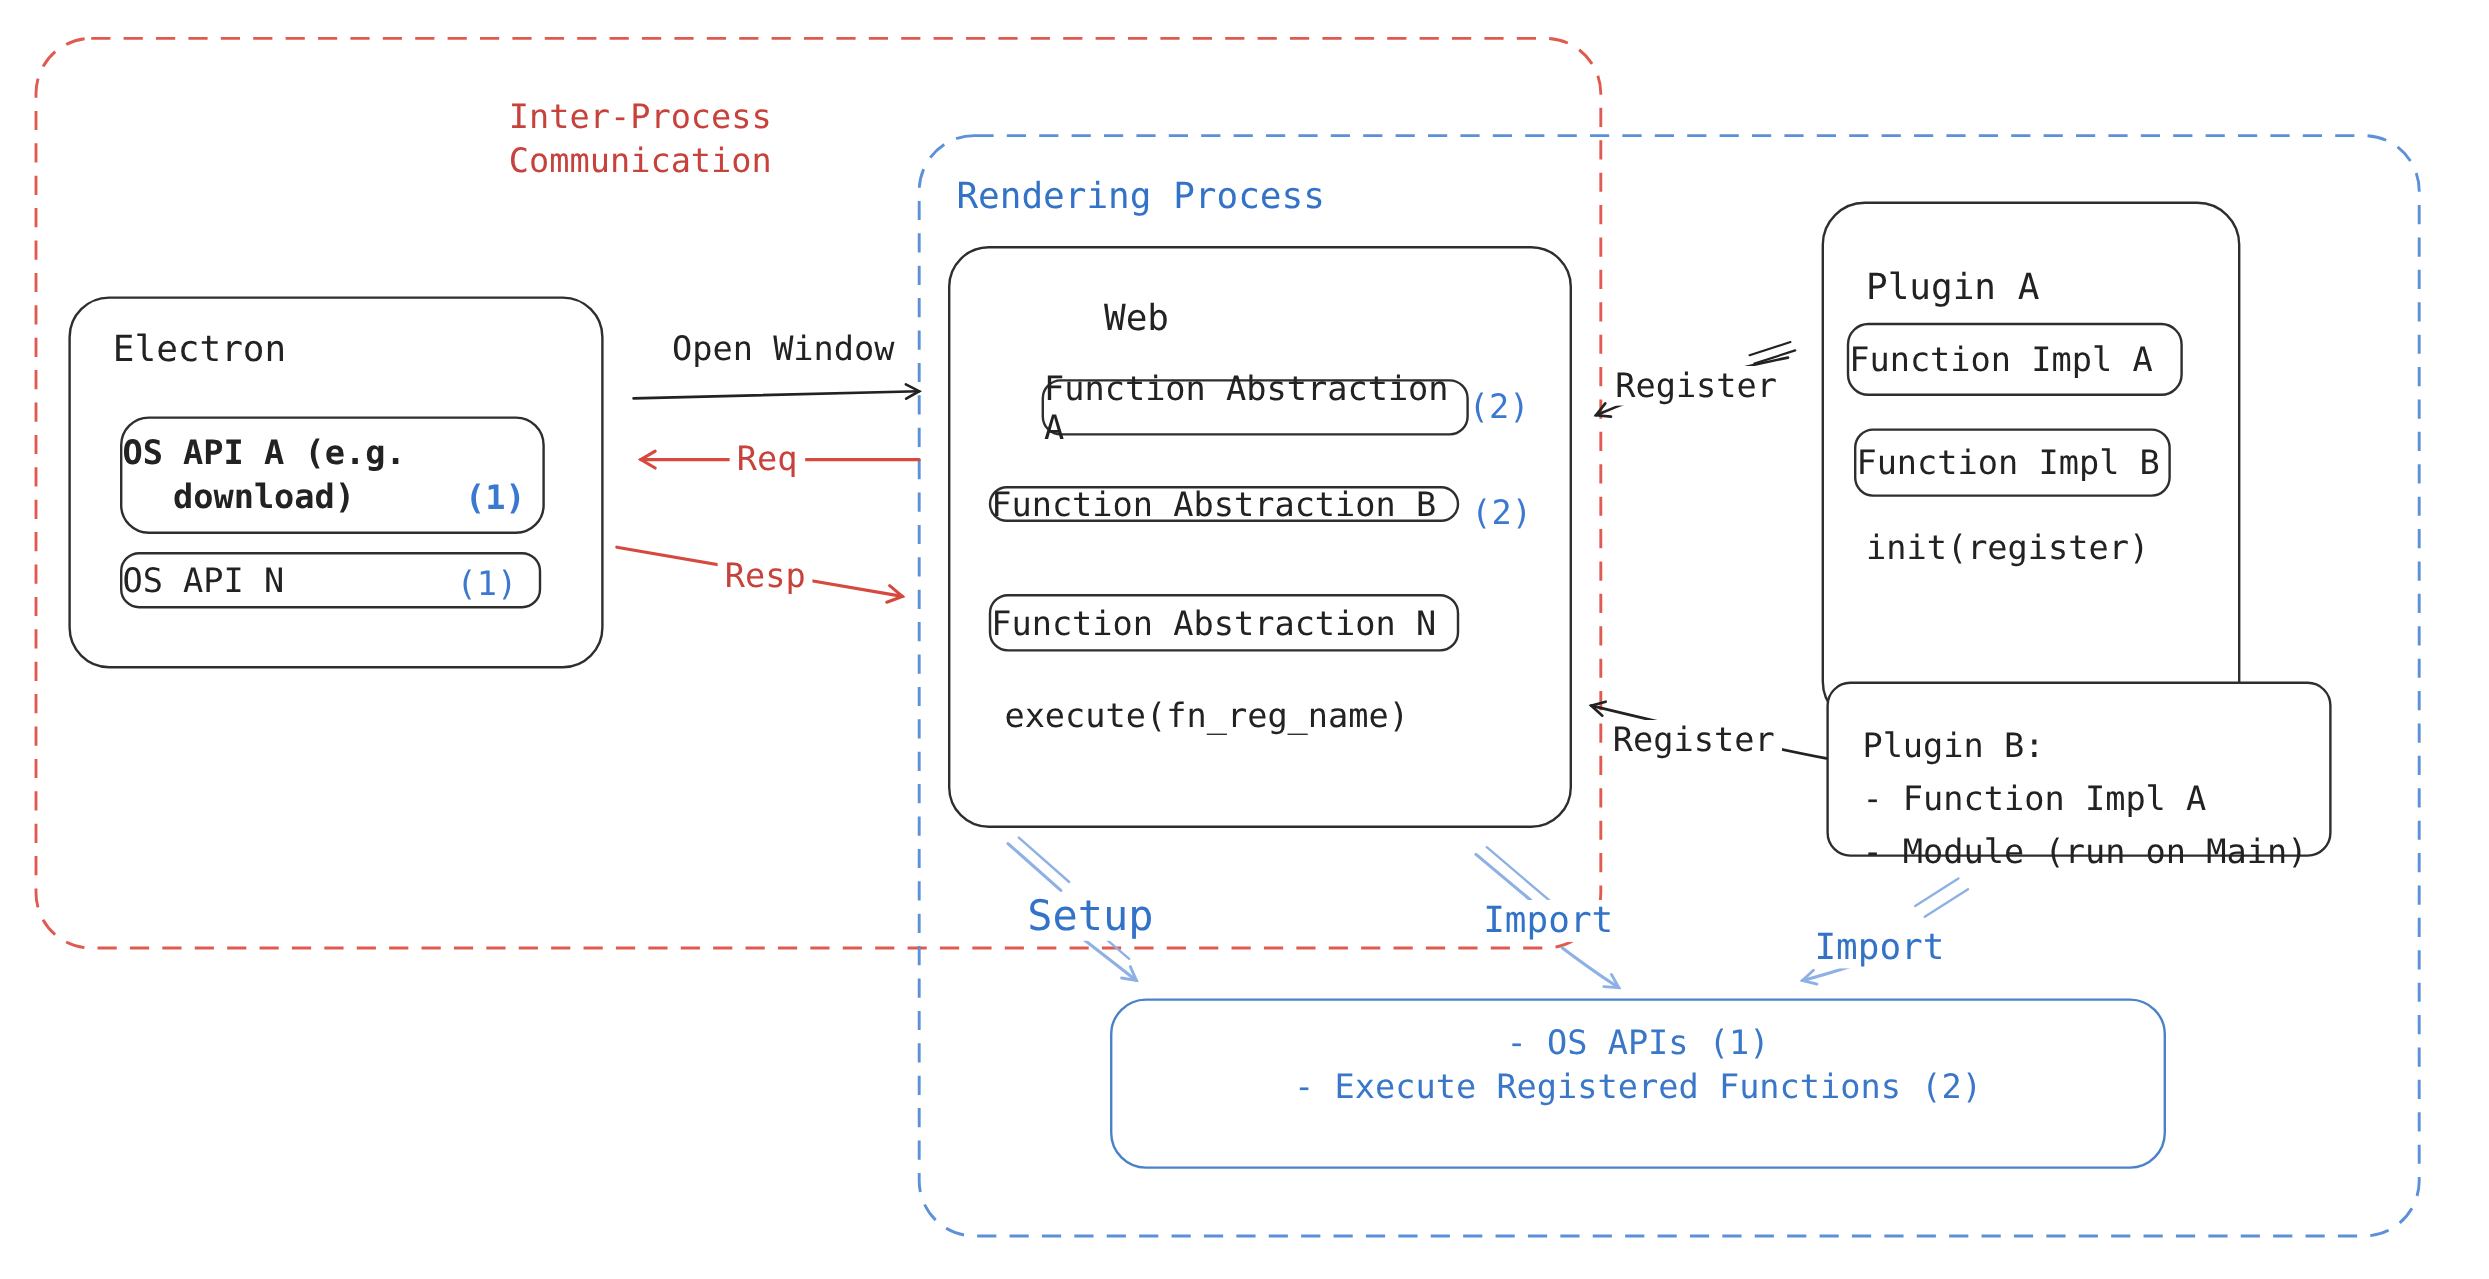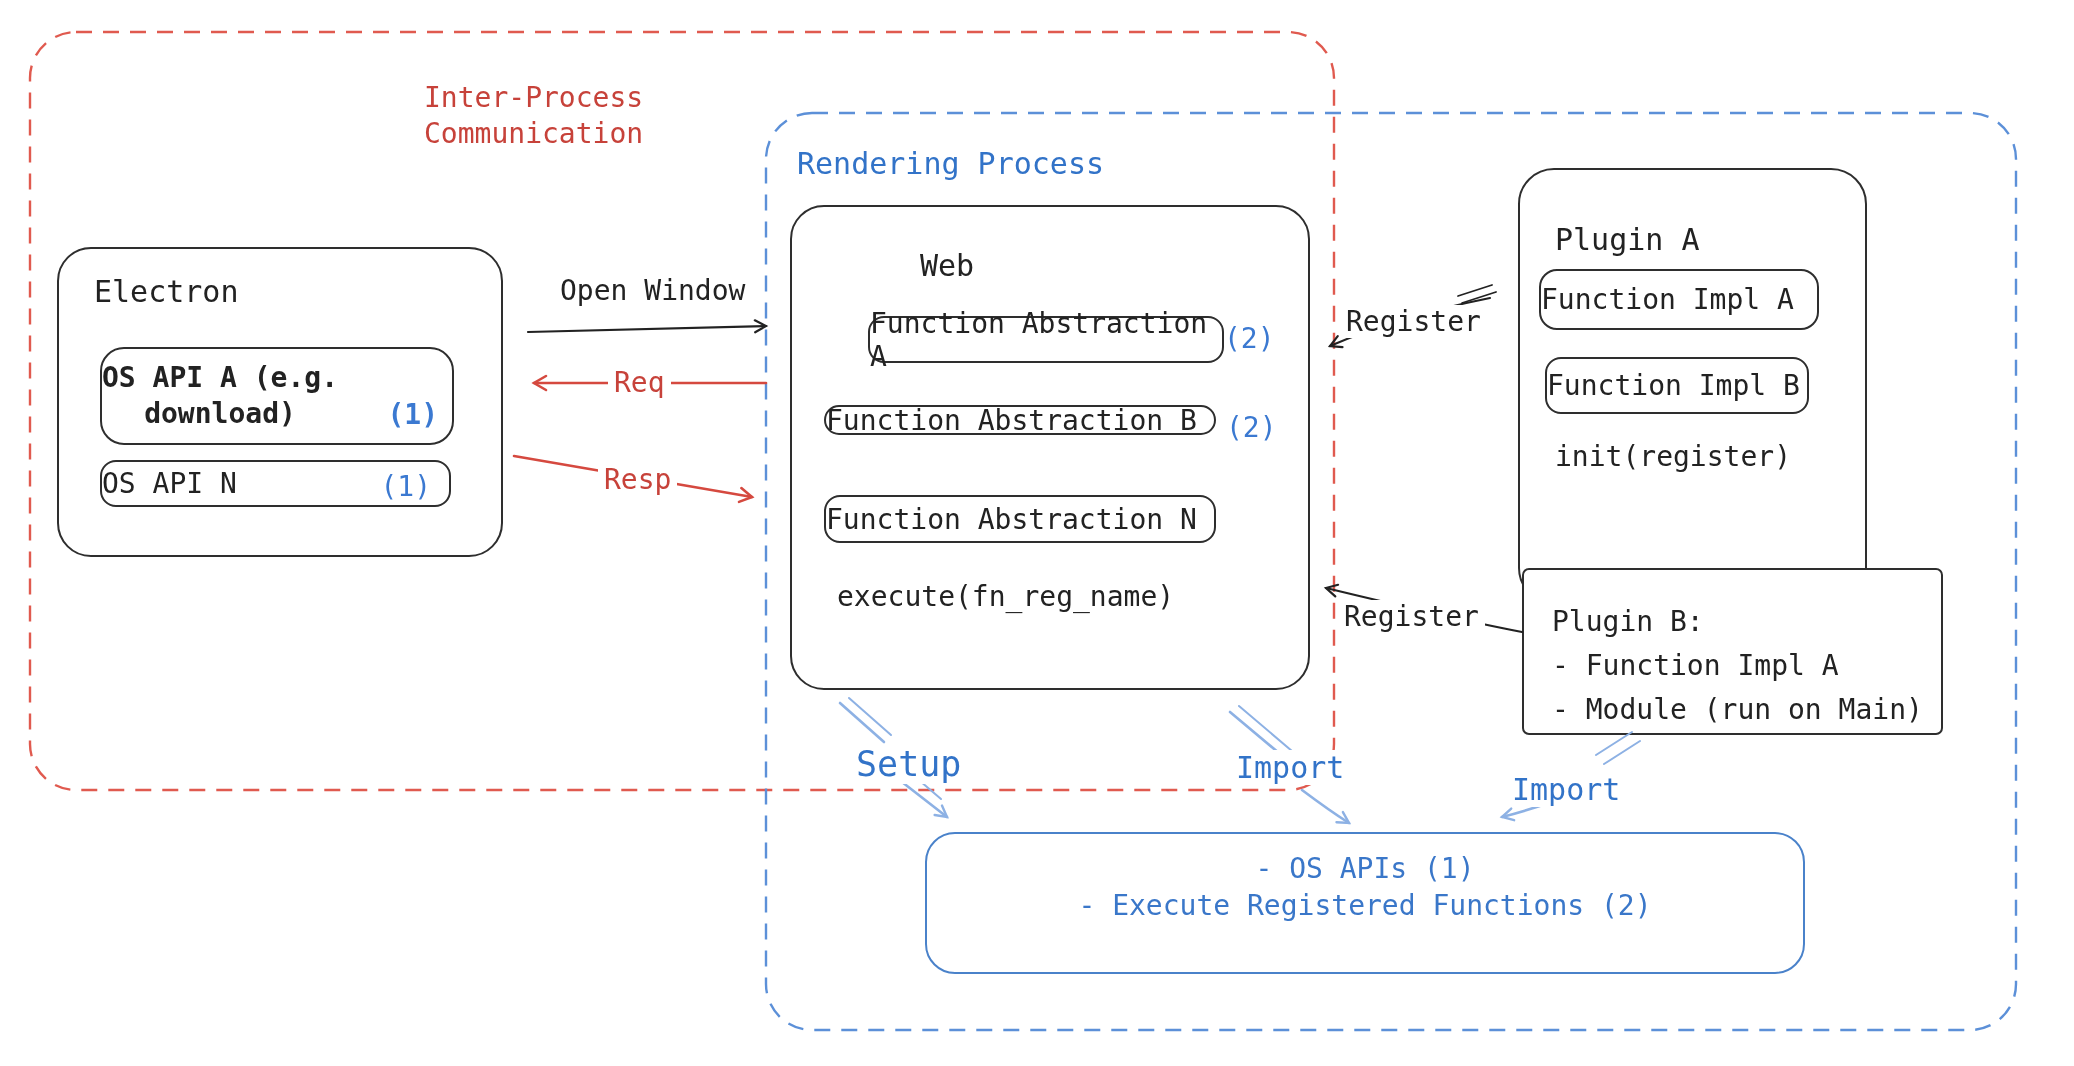--- a/index.html
+++ b/index.html
@@ -82,21 +82,21 @@
     <div class="label title" style="left:35px;top:52px;">Plugin A</div>
     <div class="box small-box" style="left:19px;top:99px;width:280px;height:61px;border-radius:18px;">
       <span>Function Impl A</span>
     </div>
     <div class="box small-box" style="left:25px;top:187px;width:264px;height:57px;border-radius:16px;">
       <span>Function Impl B</span>
     </div>
     <div class="label mono29" style="left:35px;top:270px;">init(register)</div>
   </div>
 
-  <div class="box" style="left:1522px;top:568px;width:421px;height:167px;border-radius:7px;">
+  <div class="box" style="left:1522px;top:568px;width:421px;height:146px;border-radius:20px;">
     <div class="pb-lines">
       <div>Plugin B:</div>
       <div>- Function Impl A</div>
       <div>- Module (run on Main)</div>
     </div>
   </div>
 
   <div class="box" style="left:925px;top:832px;width:880px;height:142px;border-radius:30px;border-color:var(--core-border);">
     <div class="core-lines">
       <div>- OS APIs (1)</div>

